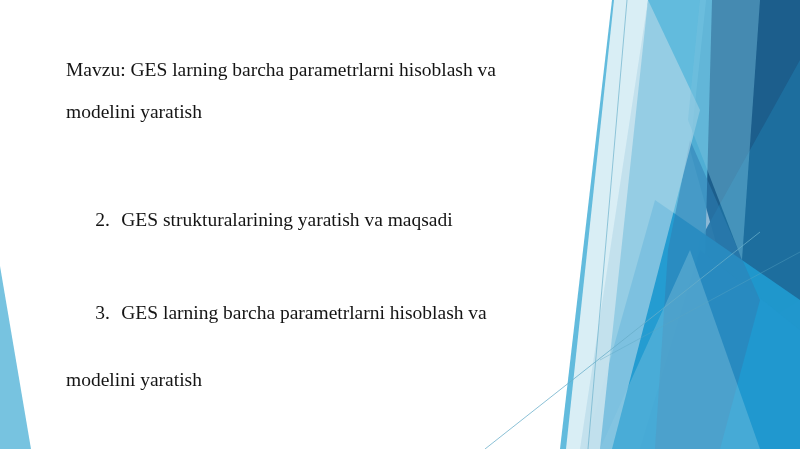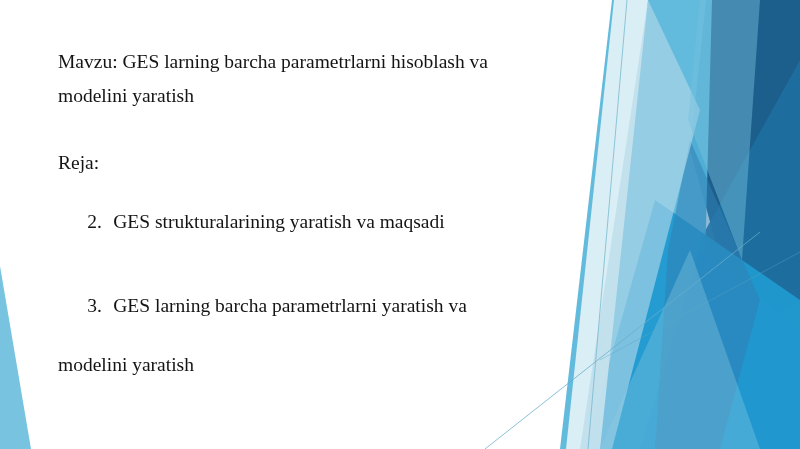--- a/index.html
+++ b/index.html
@@ -27,21 +27,21 @@
   #text-block {
     position: absolute;
     left: 50px;
     top: 41px;
     width: 530px;
     color: #111111;
     font-size: 19.5px;
     line-height: 25.5px;
   }
   .para {
-    margin: 8px;
+    margin: 16px;
     font-family: "Liberation Serif", "DejaVu Serif", serif;
     font-size: 19.5px;
     line-height: 25.5px;
     color: #141414;
     white-space: pre-wrap;
   }
   .spacer {
     height: 25.5px;
   }
   .list-row {
@@ -91,27 +91,26 @@
     <polygon points="0,266 0,449 31,449" fill="#77c3e0"></polygon>
   </svg>
 
   <div id="text-block">
 
     <div class="para">Mavzu: GES larning barcha parametrlarni hisoblash va</div>
     <div class="para">modelini yaratish</div>
 
     <div class="spacer"></div>
 
-    <div class="para">Reja:</div>
 
 
     <div class="para list-row">
       <span class="list-num">2.</span><span>GES strukturalarining yaratish va maqsadi</span>
     </div>
 
     <div class="para list-row">
-      <span class="list-num">3.</span><span>GES larning barcha parametrlarni yaratish va</span>
+      <span class="list-num">3.</span><span>GES larning barcha parametrlarni hisoblash va</span>
     </div>
 
     <div class="para">modelini yaratish</div>
 
   </div>
 </div>
 
 </body></html>

